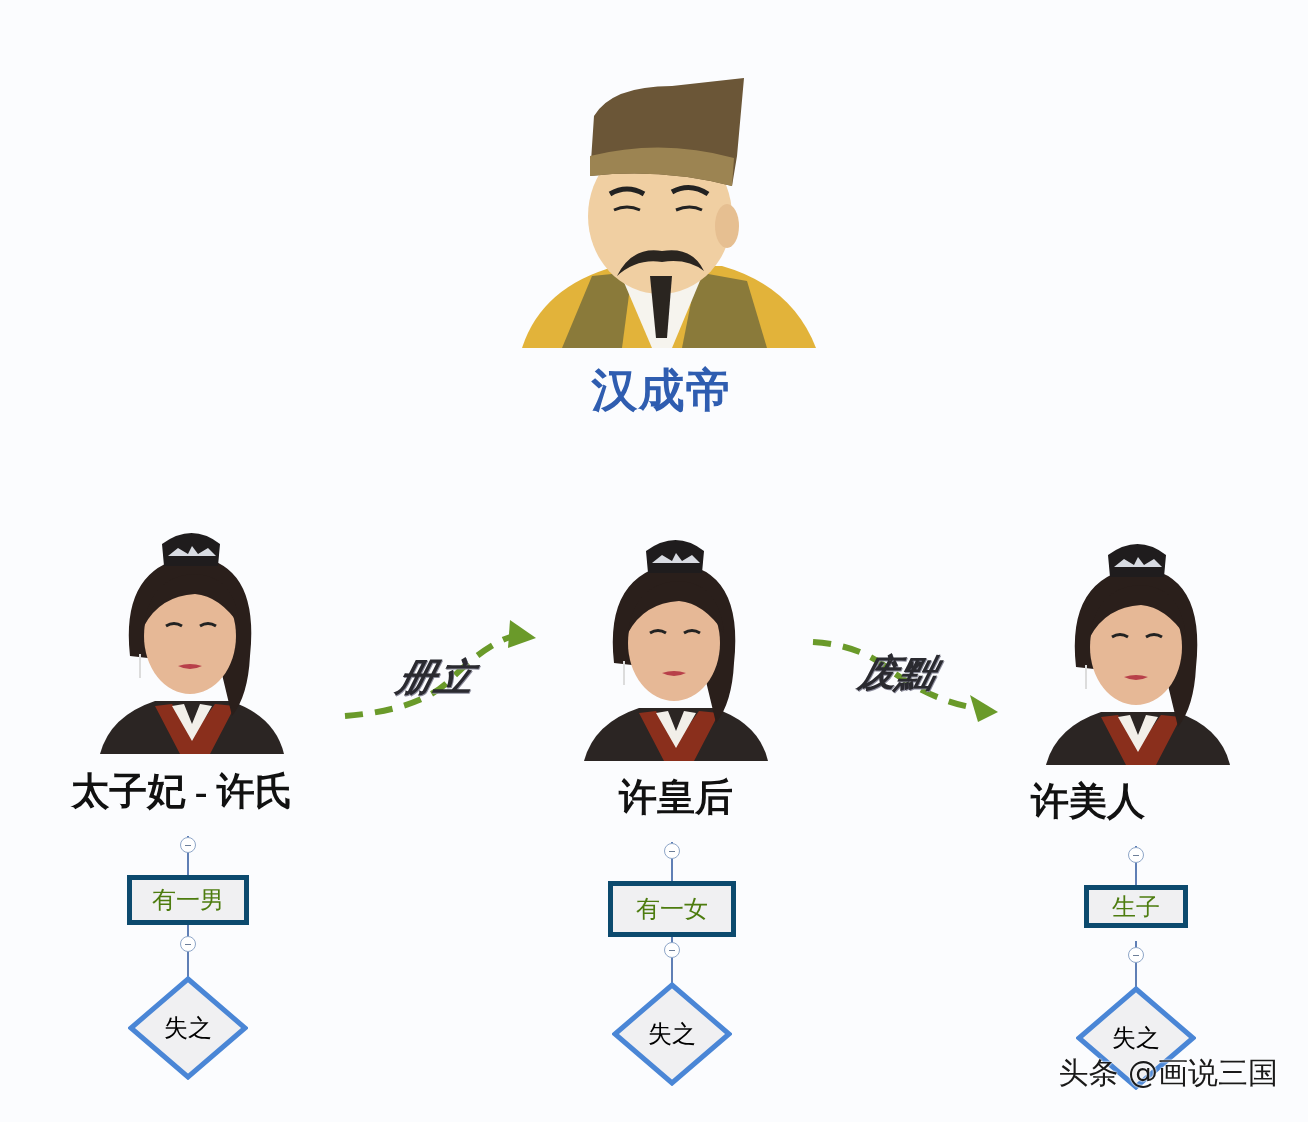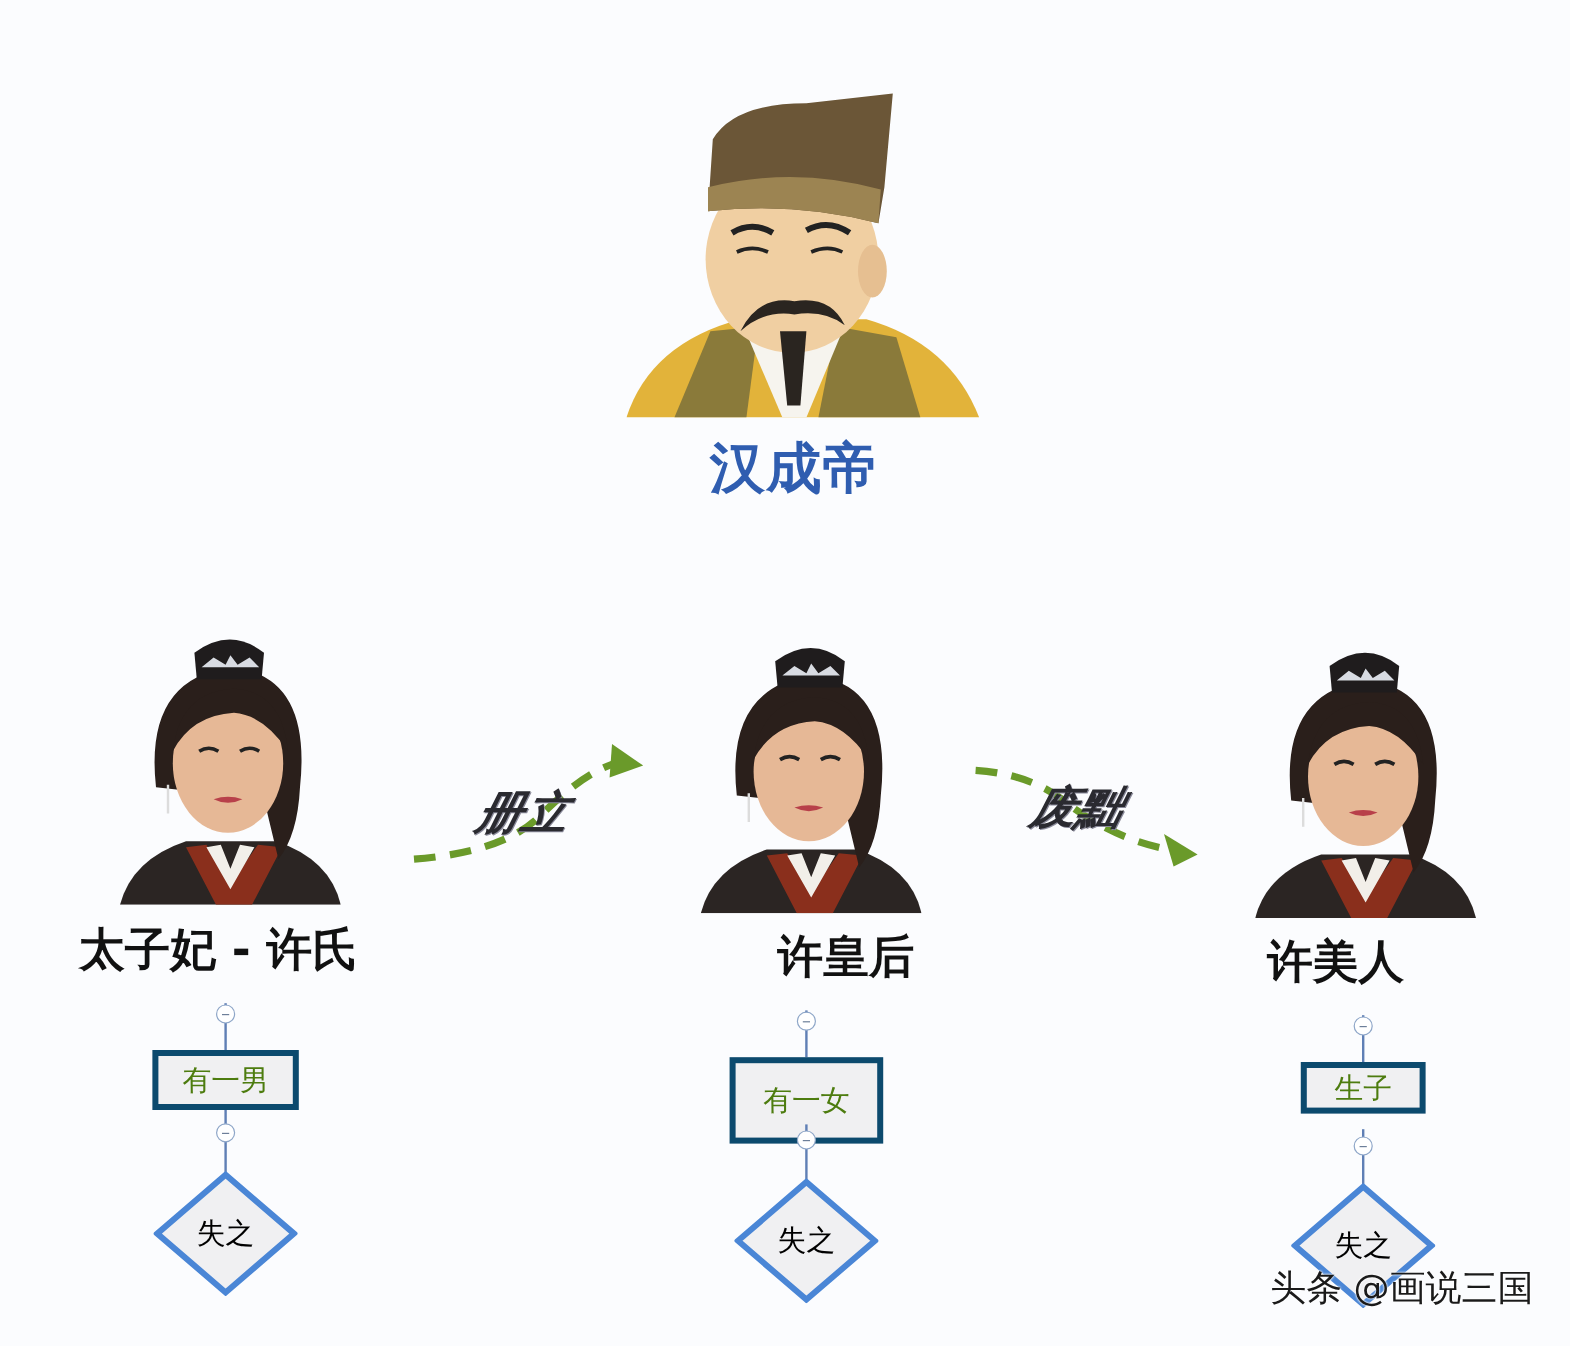--- a/index.html
+++ b/index.html
@@ -5,21 +5,21 @@
   html, body { margin: 0; padding: 0; }
   body {
     width: 1308px; height: 1122px; position: relative; overflow: hidden;
     background: #fbfcfe;
     font-family: "DejaVu Sans", "Liberation Sans", sans-serif;
   }
   .abs { position: absolute; }
   .portrait { position: absolute; }
   .name {
     position: absolute; font-weight: bold; color: #111; white-space: nowrap;
-    text-align: left; transform: translateX(-50%);
+    text-align: left; transform: translateX(-50%); font-family: Liberation Serif, serif;
   }
   .emperor-name { color: #2f5db0; font-size: 46px; letter-spacing: 1px; }
   .consort-name { font-size: 38px; }
   .collapse {
     position: absolute; width: 16px; height: 16px; border-radius: 50%;
     border: 1px solid #8ea6c8; background: #fff; box-sizing: border-box;
     transform: translate(-50%, -50%);
   }
   .collapse::after {
     content: ""; position: absolute; left: 4px; right: 4px; top: 7px; height: 1px; background: #6d7f99;
@@ -114,55 +114,55 @@
     <ellipse cx="90" cy="110" rx="46" ry="58" fill="#e6b896"></ellipse>
     <path d="M44 100 Q50 50 95 48 Q135 50 140 100 Q120 70 95 68 Q60 70 44 100 Z" fill="#2a1f1b"></path>
     <path d="M62 18 Q92 -4 120 18 L118 40 L64 40 Z" fill="#1f1c1d"></path>
     <path d="M68 30 L78 22 L88 28 L92 20 L98 28 L108 22 L116 30 Z" fill="#d8dbe2"></path>
     <path d="M66 100 Q74 95 82 100" stroke="#222" stroke-width="3" fill="none"></path>
     <path d="M100 100 Q108 95 116 100" stroke="#222" stroke-width="3" fill="none"></path>
     <path d="M78 140 Q90 146 102 140 Q90 136 78 140 Z" fill="#b8404a"></path>
     <line x1="40" y1="128" x2="40" y2="152" stroke="#dcdcdc" stroke-width="2"></line>
   </svg>
 </div>
-<div class="name consort-name" style="left:705px; top:772px;">许皇后</div>
+<div class="name consort-name" style="left:676px; top:772px;">许皇后</div>
 
 <div class="portrait" style="left:1046px; top:537px; width:184px; height:228px;">
   <svg width="184" height="228" viewBox="0 0 184 228">
     <path d="M0 228 Q10 190 55 175 L130 175 Q175 190 184 228 Z" fill="#2b2523"></path>
     <path d="M55 180 L80 228 L110 228 L135 180 L115 178 L92 210 L72 178 Z" fill="#8a2f1c"></path>
     <path d="M72 180 L92 215 L112 180 L100 178 L92 198 L84 178 Z" fill="#f2efe9"></path>
     <path d="M30 130 Q20 40 92 30 Q160 36 150 130 Q148 170 132 190 L120 140 Z" fill="#2a1f1b"></path>
     <ellipse cx="90" cy="110" rx="46" ry="58" fill="#e6b896"></ellipse>
     <path d="M44 100 Q50 50 95 48 Q135 50 140 100 Q120 70 95 68 Q60 70 44 100 Z" fill="#2a1f1b"></path>
     <path d="M62 18 Q92 -4 120 18 L118 40 L64 40 Z" fill="#1f1c1d"></path>
     <path d="M68 30 L78 22 L88 28 L92 20 L98 28 L108 22 L116 30 Z" fill="#d8dbe2"></path>
     <path d="M66 100 Q74 95 82 100" stroke="#222" stroke-width="3" fill="none"></path>
     <path d="M100 100 Q108 95 116 100" stroke="#222" stroke-width="3" fill="none"></path>
     <path d="M78 140 Q90 146 102 140 Q90 136 78 140 Z" fill="#b8404a"></path>
     <line x1="40" y1="128" x2="40" y2="152" stroke="#dcdcdc" stroke-width="2"></line>
   </svg>
 </div>
-<div class="name consort-name" style="left:1113px; top:776px;">许美人</div>
+<div class="name consort-name" style="left:1088px; top:776px;">许美人</div>
 
 <div class="vline" style="left:188px; top:836px; height:40px;"></div>
 <div class="collapse" style="left:188px; top:845px;"></div>
 <div class="rect-node" style="left:188px; top:875px;">有一男</div>
 <div class="vline" style="left:188px; top:925px; height:52px;"></div>
 <div class="collapse" style="left:188px; top:944px;"></div>
 <div class="diamond-wrap" style="left:188px; top:976px;">
   <svg width="120" height="104" viewBox="0 0 120 104">
       <polygon points="60,3 117,52 60,101 3,52" fill="#f0f0f2" stroke="#4a86d6" stroke-width="5"></polygon>
     </svg>
   <div class="diamond-label">失之</div>
 </div>
 
 <div class="vline" style="left:672px; top:842px; height:40px;"></div>
 <div class="collapse" style="left:672px; top:851px;"></div>
-<div class="rect-node" style="left:672px; top:881px; width:128px; height:72px;text-align:right;">有一女</div>
+<div class="rect-node" style="left:672px; top:881px; width:128px; height:56px;text-align:right;">有一女</div>
 <div class="vline" style="left:672px; top:937px; height:46px;"></div>
 <div class="collapse" style="left:672px; top:950px;"></div>
 <div class="diamond-wrap" style="left:672px; top:982px;">
   <svg width="120" height="104" viewBox="0 0 120 104">
       <polygon points="60,3 117,52 60,101 3,52" fill="#f0f0f2" stroke="#4a86d6" stroke-width="5"></polygon>
     </svg>
   <div class="diamond-label">失之</div>
 </div>
 
 <div class="vline" style="left:1136px; top:846px; height:40px;"></div>

